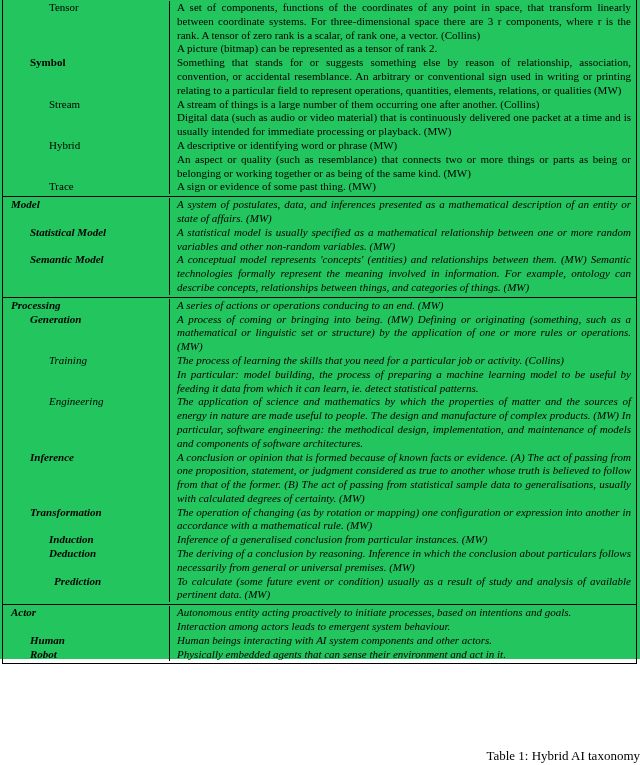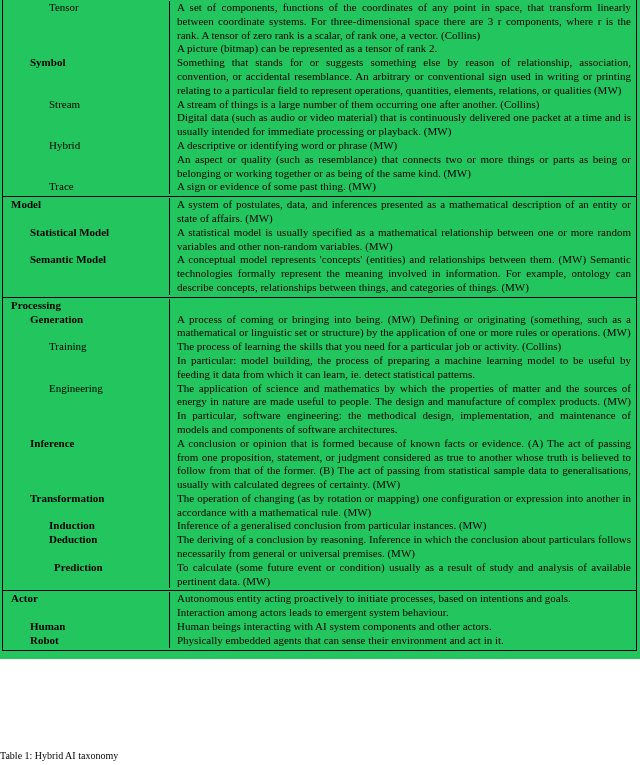--- a/index.html
+++ b/index.html
@@ -30,20 +30,21 @@
     border-bottom: 1.5px solid #000;
     box-sizing: border-box;
     font-size: 11px;
     line-height: 13.8px;
   }
   .section {
     padding: 1px 0 2px 0;
   }
   .section + .section {
     border-top: 1.5px solid #000;
+    font-style: italic;
   }
   .row {
     display: flex;
     align-items: stretch;
   }
   .term {
     flex: 0 0 167px;
     width: 167px;
     border-right: 1px solid #000;
     box-sizing: border-box;
@@ -59,22 +60,22 @@
     flex: 1 1 auto;
     padding: 0 5px 0 7px;
     text-align: justify;
   }
   .def p { margin: 0; }
   .caption {
     position: absolute;
     left: 0;
     top: 748px;
     width: 640px;
-    text-align: left;
-    font-size: 10px;
+    text-align: right;
+    font-size: 13px;
     line-height: 15px;
   }
 </style>
 </head>
 <body>
 
 <div class="page">
   <div class="tbl" id="taxonomy-table">
       <div class="section">
         <div class="row">
@@ -127,20 +128,23 @@
         <div class="row">
           <div class="term lv1 b">Semantic Model</div>
           <div class="def">
             <p>A conceptual model represents 'concepts' (entities) and relationships between them. (MW) Semantic technologies formally represent the meaning involved in information. For example, ontology can describe concepts, relationships between things, and categories of things. (MW)</p>
           </div>
         </div>
       </div>
       <div class="section">
         <div class="row">
           <div class="term lv0 b">Processing</div>
+          <div class="def">
+            <p>A series of actions or operations conducing to an end. (MW)</p>
+          </div>
         </div>
         <div class="row">
           <div class="term lv1 b">Generation</div>
           <div class="def">
             <p>A process of coming or bringing into being. (MW) Defining or originating (something, such as a mathematical or linguistic set or structure) by the application of one or more rules or operations. (MW)</p>
           </div>
         </div>
         <div class="row">
           <div class="term lv2">Training</div>
           <div class="def">

